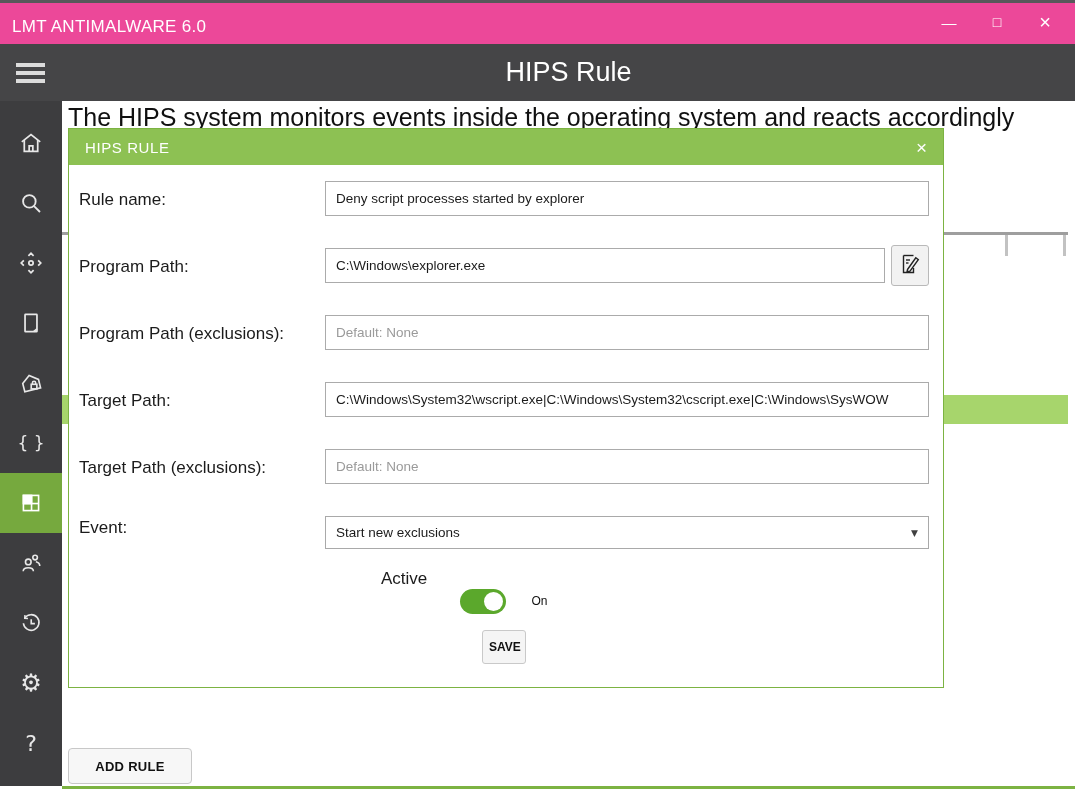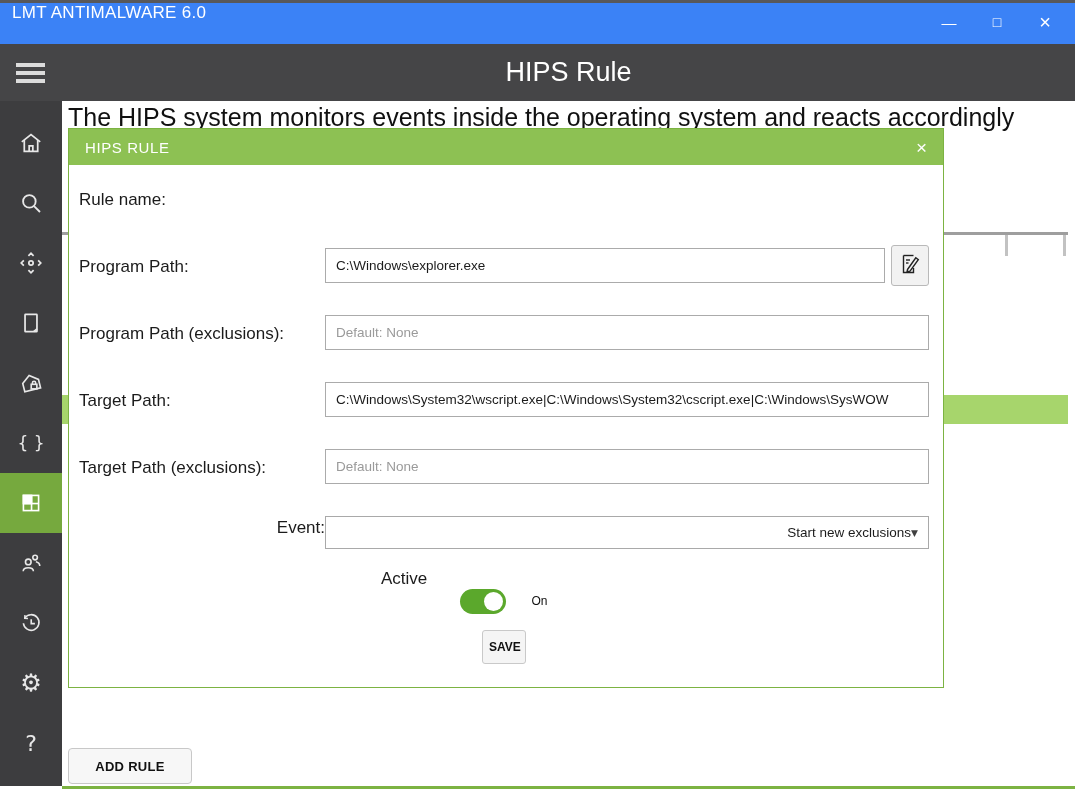--- a/index.html
+++ b/index.html
@@ -1,22 +1,22 @@
 <!DOCTYPE html>
 <html><head>
 <meta charset="utf-8">
 <style>
   html,body{margin:0;padding:0;background:#2b2b2b;}
   *{box-sizing:border-box;font-family:"Liberation Sans","DejaVu Sans",sans-serif;}
   #app{position:relative;width:1075px;height:789px;background:#fff;overflow:hidden;
        border-top:3px solid #58585a;}
 
   
-  .titlebar{position:absolute;left:0;top:0;width:1075px;height:48px;background:#3b82f6;
-            display:flex;color:#fff;}
+  .titlebar{position:absolute;left:0;top:0;width:1075px;height:48px;background:#ec4899;
+            display:flex;align-items:center;color:#fff;}
   .titlebar-title{font-size:17px;padding-left:12px;letter-spacing:.3px;}
   .win-controls{position:absolute;right:6px;top:0;height:38px;display:flex;}
   .win-btn{width:48px;height:100%;display:flex;align-items:center;justify-content:center;
            color:#fff;font-size:15px;cursor:default;}
   .win-btn.max{font-size:14px;}
   .win-btn.close{font-size:20px;}
 
   
   .appheader{position:absolute;left:0;top:41px;width:1075px;height:57px;background:#454547;}
   .hamburger{position:absolute;left:16px;top:19px;width:29px;height:20px;
@@ -198,20 +198,23 @@
 
   <div class="dialog">
     <div class="dialog-header">
       <div class="dialog-title">HIPS RULE</div>
       <div class="dialog-close">×</div>
     </div>
     <div class="dialog-form">
 
       <div class="form-row">
         <div class="form-label">Rule name:</div>
+        <div class="field-area">
+          <input class="txt" type="text" value="Deny script processes started by explorer" style="">
+        </div>
       </div>
 
       <div class="form-row">
         <div class="form-label">Program Path:</div>
         <div class="field-area">
           <input class="txt" type="text" value="C:\Windows\explorer.exe" style="">
           <div class="edit-btn">
             <span>
               <svg width="22" height="24" viewBox="0 0 22 24" fill="none" stroke="#222" stroke-width="1.4">
                 <path d="M4.5 3.5 H14.5"></path>
@@ -239,21 +242,21 @@
         </div>
       </div>
 
       <div class="form-row">
         <div class="form-label">Target Path (exclusions):</div>
         <div class="field-area">
           <input class="txt" type="text" placeholder="Default: None" style="">
         </div>
       </div>
 
-      <div class="form-row" style="height:23px;text-align:right;">
+      <div class="form-row" style="height:23px;">
         <div class="form-label">Event:</div>
         <div class="field-area">
           <div class="select">
             <span class="sel-text">Start new exclusions</span>
             <span class="arrow">▼</span>
           </div>
         </div>
       </div>
 
       <div class="form-row toggle-row">

